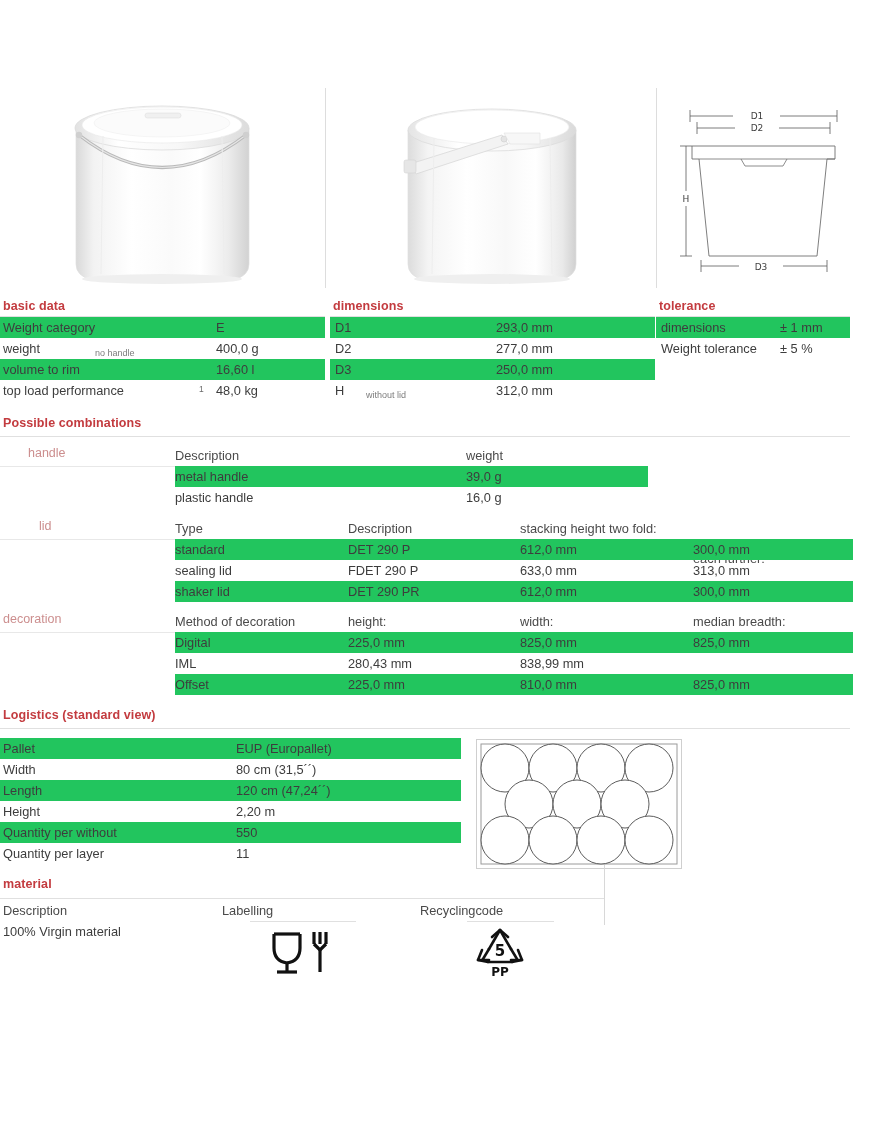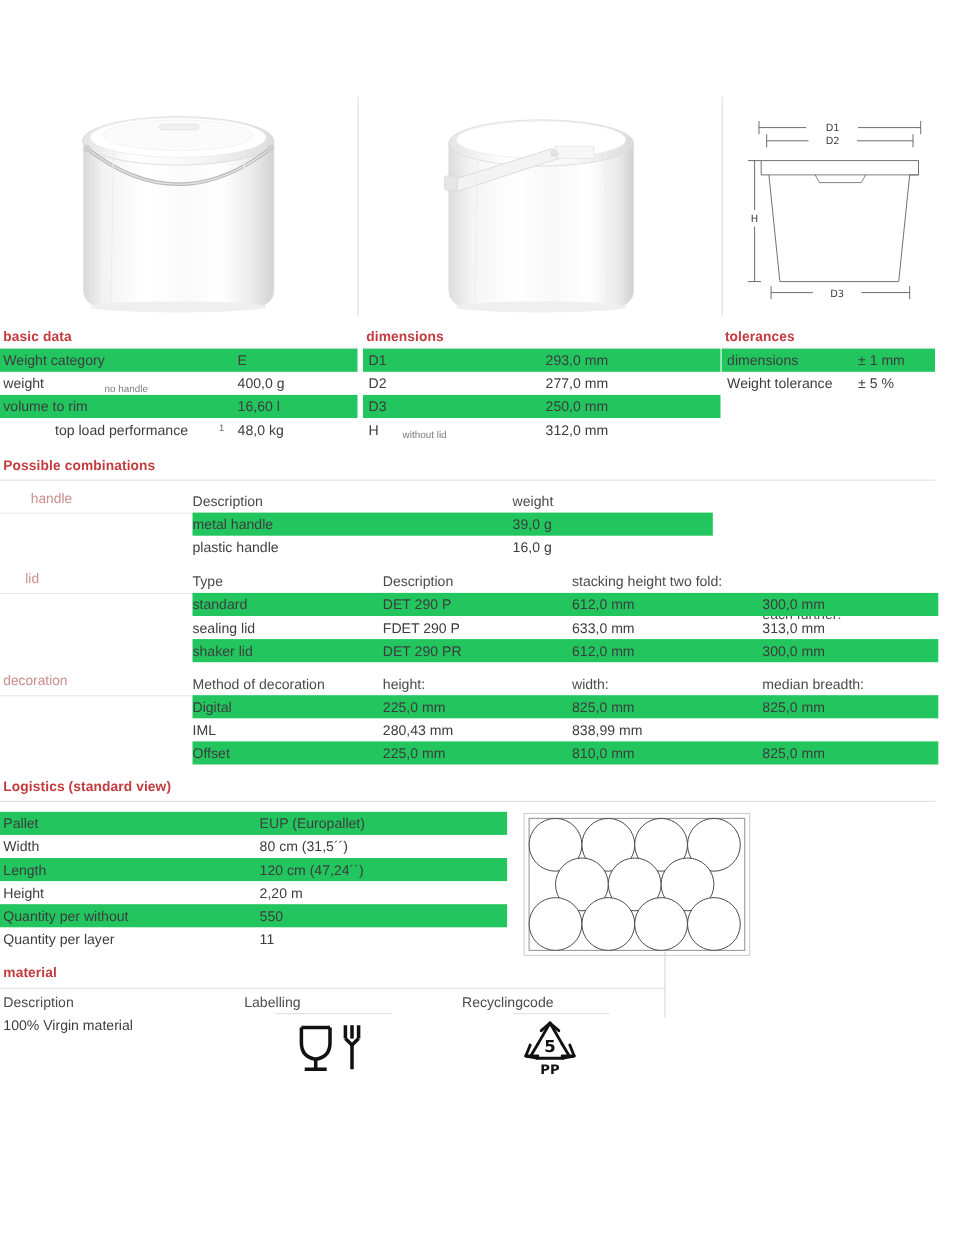--- a/index.html
+++ b/index.html
@@ -232,21 +232,21 @@
     <div class="trow">
       <span class="cel" style="left:3px;">weight</span>
       <span class="cel sub" style="left:95px; top:5px;">no handle</span>
       <span class="cel" style="left:216px;">400,0 g</span>
     </div>
     <div class="trow alt">
       <span class="cel" style="left:3px;">volume to rim</span>
       <span class="cel" style="left:216px;">16,60 l</span>
     </div>
     <div class="trow">
-      <span class="cel" style="left:3px;margin-left:47px;">top load performance</span>
+      <span class="cel" style="left:3px;">top load performance</span>
       <span class="cel sup" style="left:199px; top:-1px;">1</span>
       <span class="cel" style="left:216px;">48,0 kg</span>
     </div>
   </div>
 
   <div class="sec-head" style="left:333px; top:299px;">dimensions</div>
   <div class="rule" style="left:330px; top:316px; width:325px;"></div>
 
   <div class="tbl" style="left:330px; top:317px; width:325px;">
     <div class="trow alt">
@@ -261,21 +261,21 @@
       <span class="cel" style="left:5px;">D3</span>
       <span class="cel" style="left:166px;">250,0 mm</span>
     </div>
     <div class="trow">
       <span class="cel" style="left:5px;">H</span>
       <span class="cel sub" style="left:36px; top:5px;">without lid</span>
       <span class="cel" style="left:166px;">312,0 mm</span>
     </div>
   </div>
 
-  <div class="sec-head" style="left:659px; top:299px;">tolerances</div>
+  <div class="sec-head" style="left:659px; top:299px;">tolerance</div>
   <div class="rule" style="left:656px; top:316px; width:194px;"></div>
 
   <div class="tbl" style="left:656px; top:317px; width:194px;">
     <div class="trow alt">
       <span class="cel" style="left:5px;">dimensions</span>
       <span class="cel" style="left:124px;">± 1 mm</span>
     </div>
     <div class="trow">
       <span class="cel" style="left:5px;">Weight tolerance</span>
       <span class="cel" style="left:124px;">± 5 %</span>
@@ -296,21 +296,21 @@
     <div class="trow alt">
       <span class="cel" style="left:0;">metal handle</span>
       <span class="cel" style="left:291px;">39,0 g</span>
     </div>
     <div class="trow">
       <span class="cel" style="left:0;">plastic handle</span>
       <span class="cel" style="left:291px;">16,0 g</span>
     </div>
   </div>
 
-  <div class="sub-label" style="left:3px; top:519px;padding-left:20px;">lid</div>
+  <div class="sub-label" style="left:19px; top:519px;padding-left:20px;">lid</div>
   <div class="hairline" style="left:0; top:539px; width:175px;"></div>
 
   <div class="tbl" style="left:175px; top:518px; width:678px;">
     <div class="trow hdr">
       <span class="cel" style="left:0;">Type</span>
       <span class="cel" style="left:173px;">Description</span>
       <span class="cel" style="left:345px;">stacking height two fold:</span>
       <span class="cel" style="left:518px;margin-top:30px;">each further:</span>
     </div>
     <div class="trow alt">

